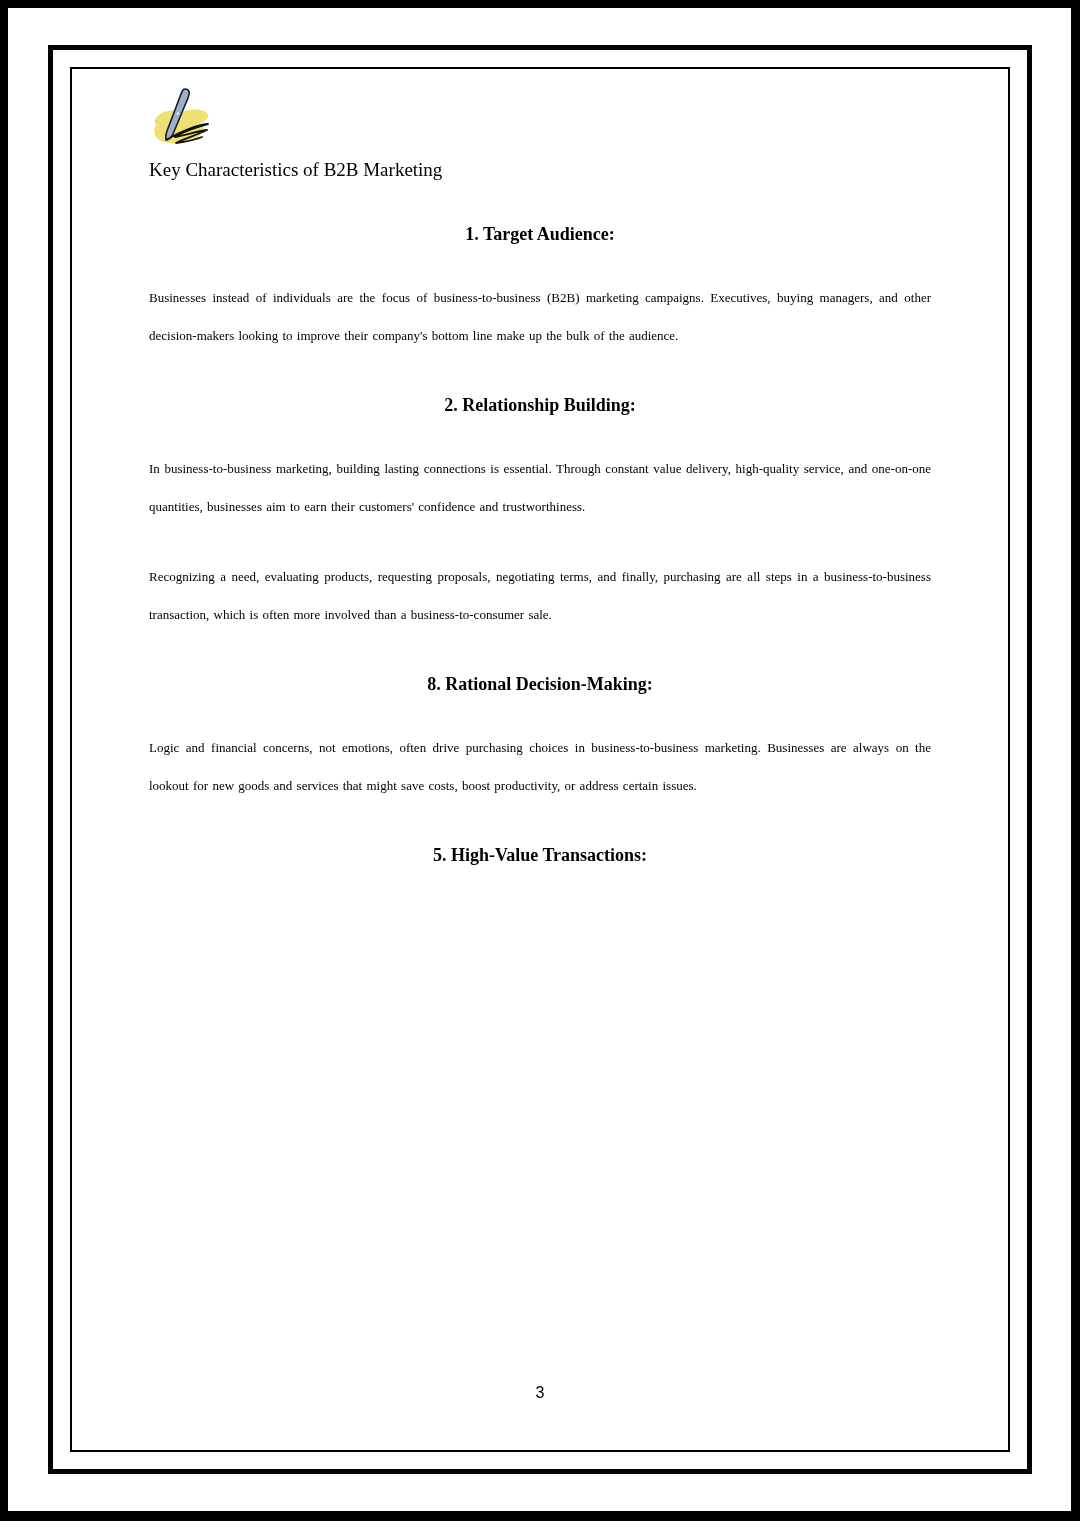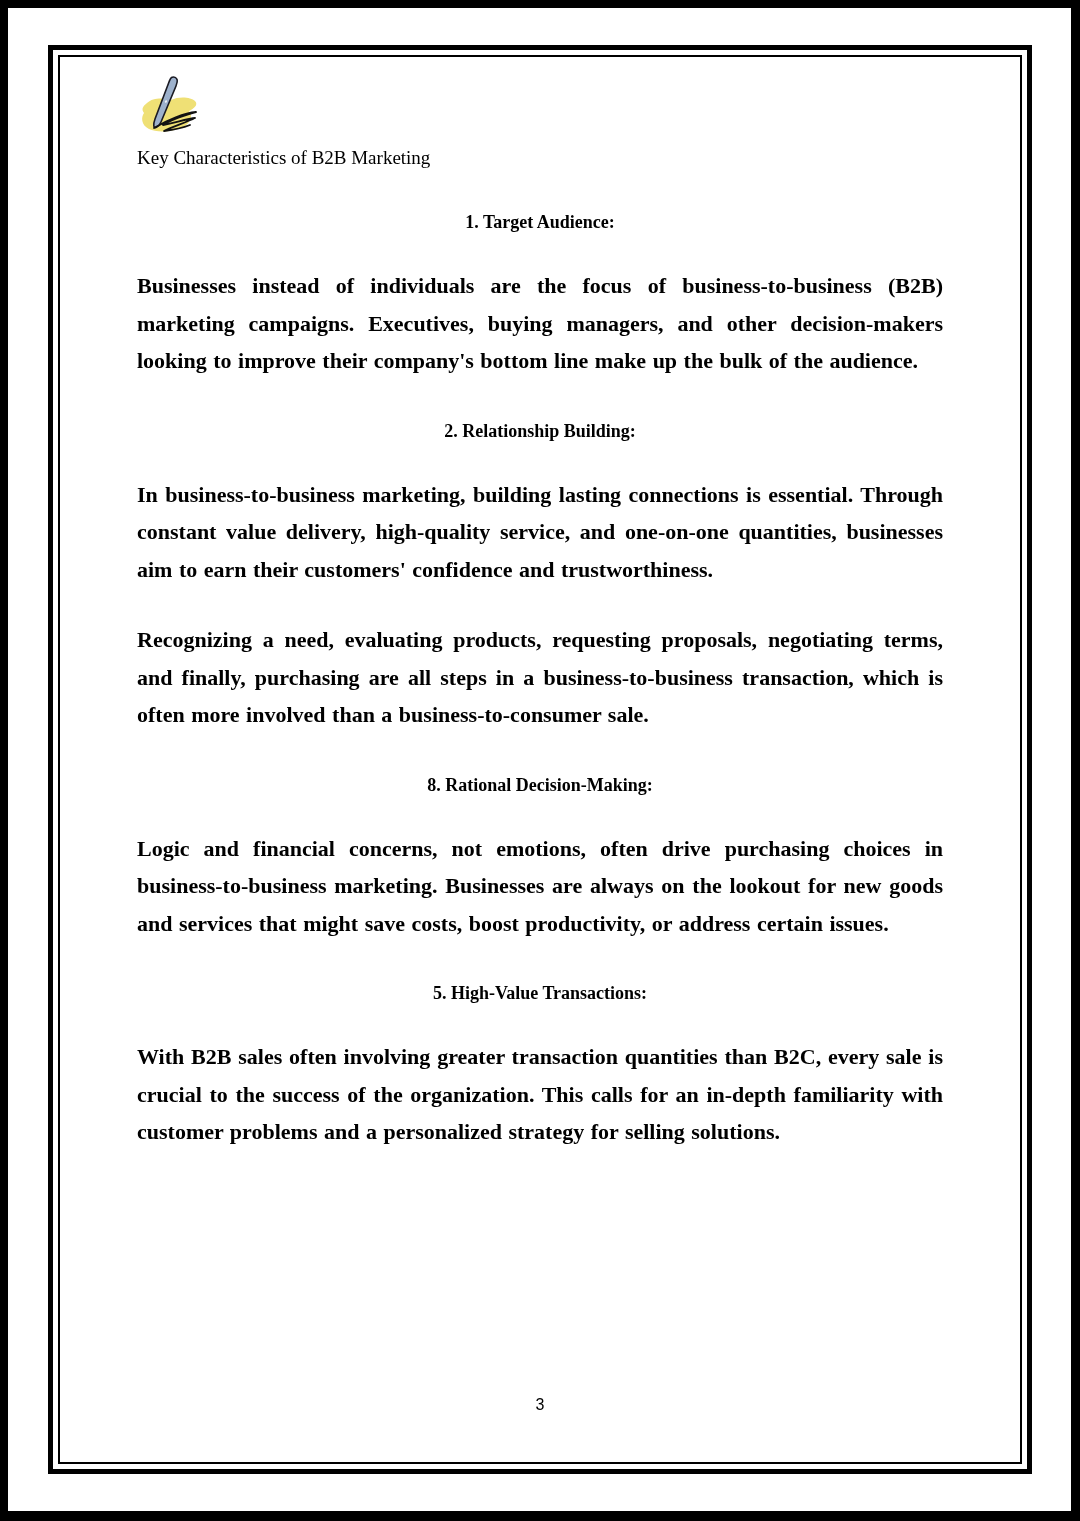--- a/index.html
+++ b/index.html
@@ -23,21 +23,21 @@
     bottom: 10px;
     background: #ffffff;
   }
   .frame {
     position: absolute;
     left: 40px;
     top: 37px;
     right: 39px;
     bottom: 37px;
     border: 5px solid #000000;
-    padding: 5px;
+    padding: 17px;
     box-sizing: border-box;
     background: #ffffff;
   }
   .frame-inner {
     position: relative;
     border: 2px solid #000000;
     height: 100%;
     box-sizing: border-box;
     background: #ffffff;
     overflow: hidden;
@@ -60,27 +60,26 @@
   }
   .section-heading {
     font-size: 18px;
     font-weight: bold;
     color: #000000;
     margin: 39px 0 0 0;
     line-height: 24px;
     text-align: center;
   }
   .section-body {
-    font-size: 22px;
+    font-size: 13px;
     color: #000000;
     margin: 33px 0 0 0;
     line-height: 37.5px;
     text-align: justify;
     word-spacing: 1px;
-    font-weight: bold;
   }
   .page-footer {
     position: absolute;
     left: 0;
     right: 0;
     bottom: 48px;
     text-align: center;
     font-family: "Liberation Sans", sans-serif;
     font-size: 16px;
     color: #000000;
@@ -121,21 +120,20 @@
             <p class="section-body">Recognizing a need, evaluating products, requesting proposals, negotiating terms, and finally, purchasing are all steps in a business-to-business transaction, which is often more involved than a business-to-consumer sale.</p>
           </div>
 
           <div class="section">
             <h2 class="section-heading">8. Rational Decision-Making:</h2>
             <p class="section-body">Logic and financial concerns, not emotions, often drive purchasing choices in business-to-business marketing. Businesses are always on the lookout for new goods and services that might save costs, boost productivity, or address certain issues.</p>
           </div>
 
           <div class="section">
             <h2 class="section-heading">5. High-Value Transactions:</h2>
-            <p class="section-body">With B2B sales often involving greater transaction quantities than B2C, every sale is crucial to the success of the organization. This calls for an in-depth familiarity with customer problems and a personalized strategy for selling solutions.</p>
           </div>
 
         </div>
 
         <div class="page-footer">3</div>
 
       </div>
     </div>
   </div>
 </div>

